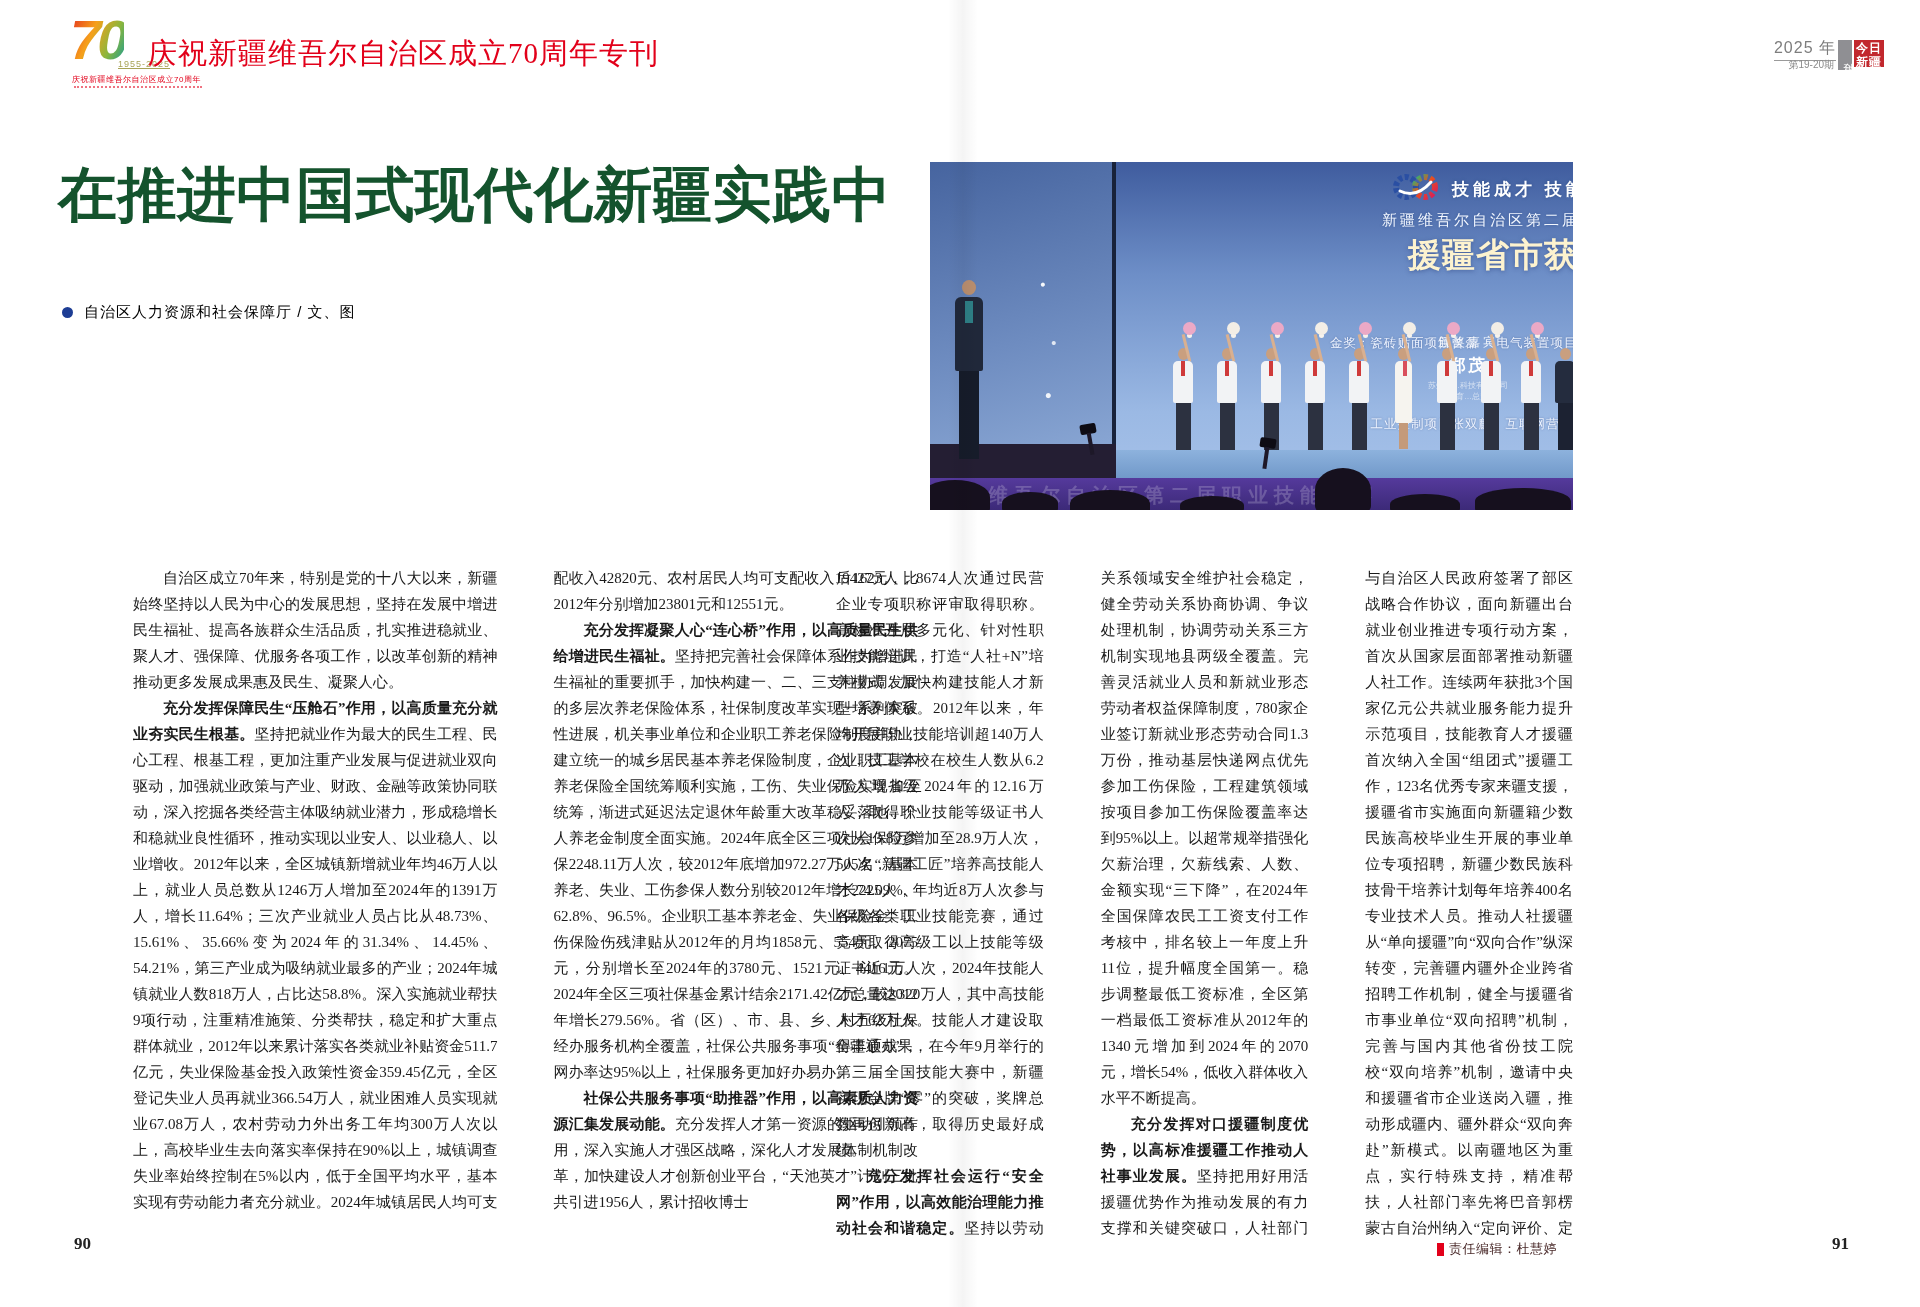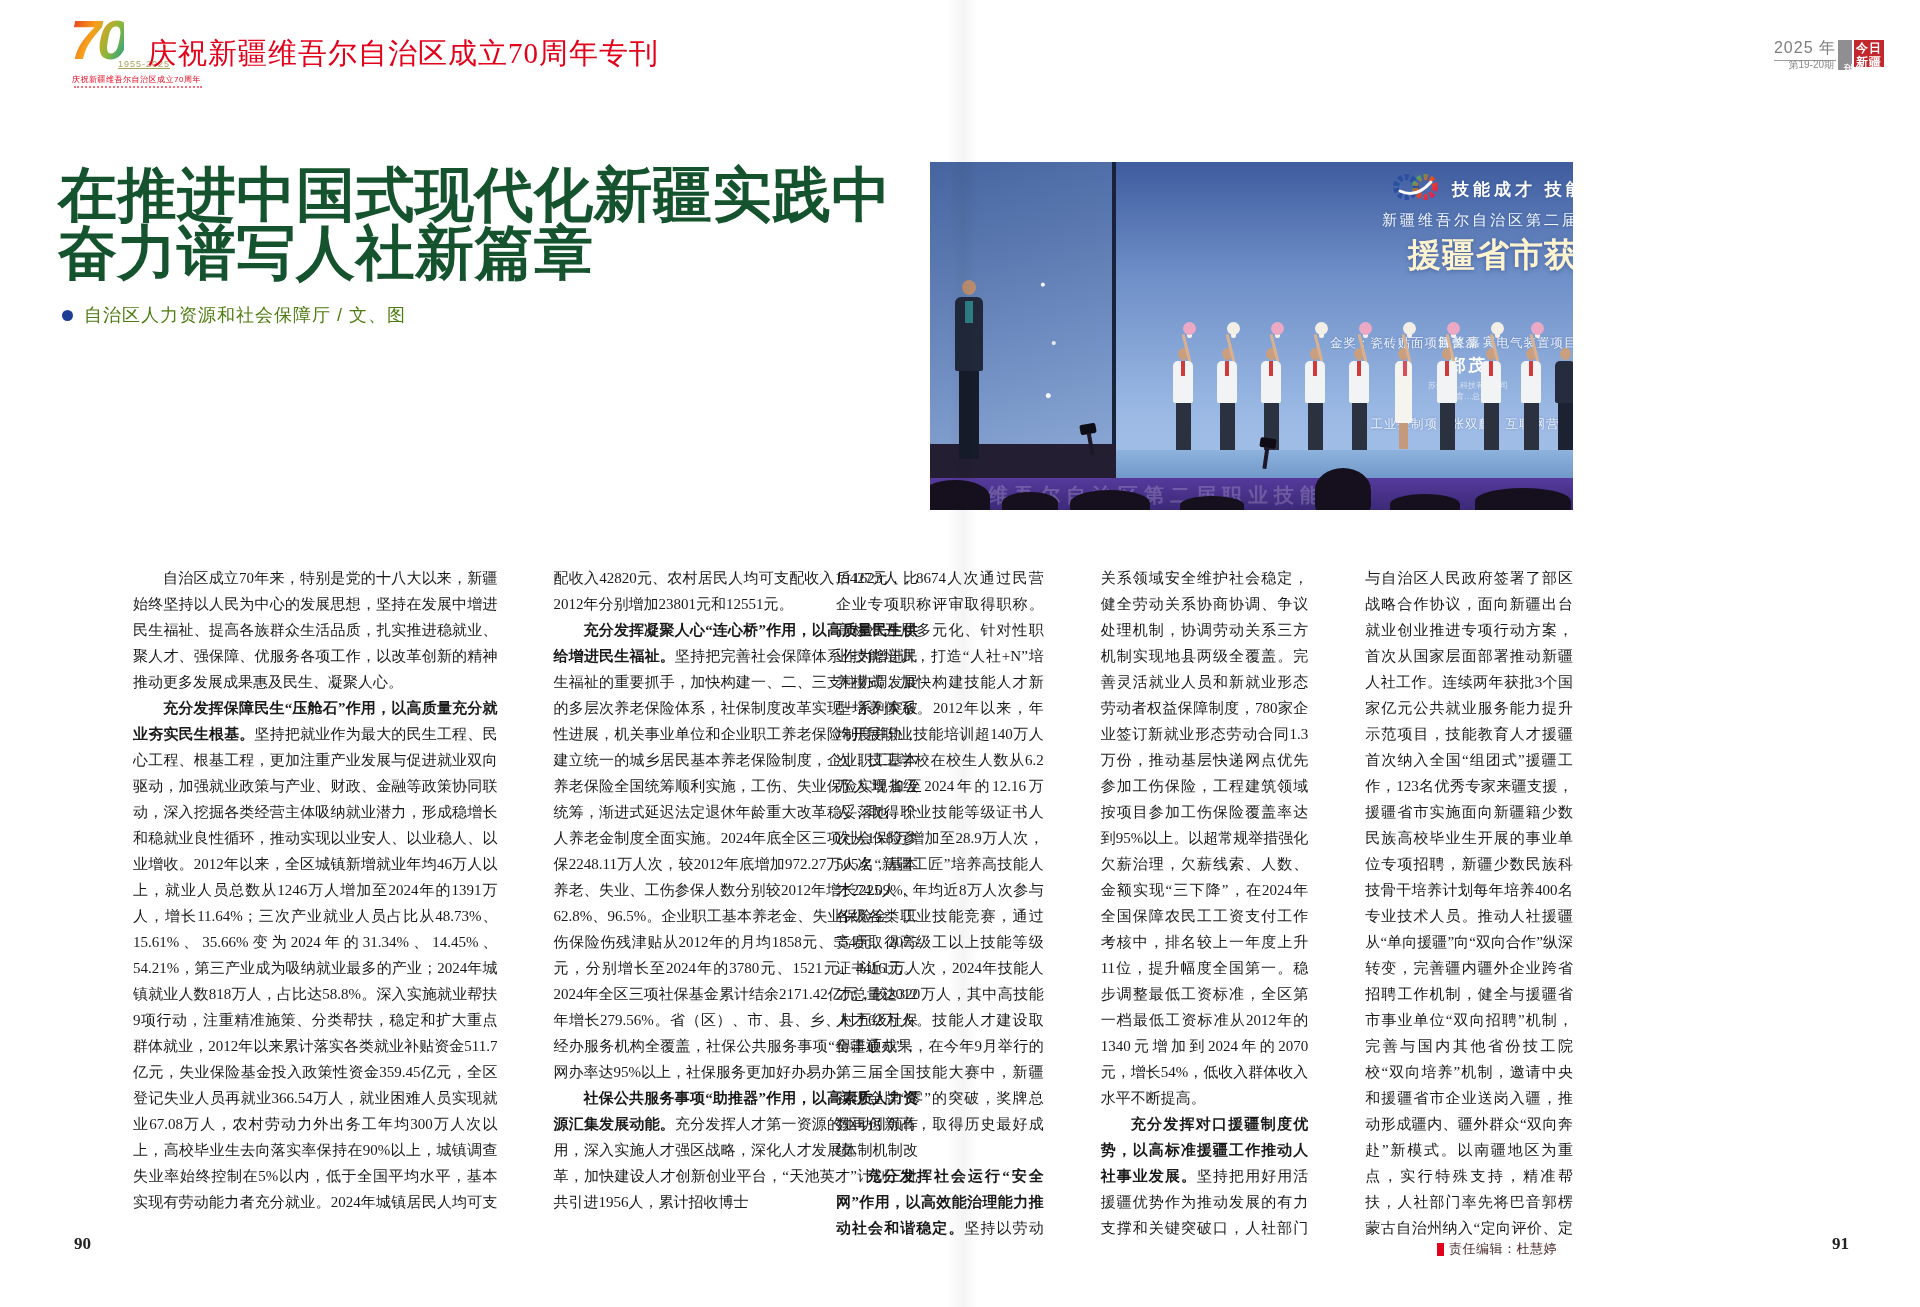--- a/index.html
+++ b/index.html
@@ -24,21 +24,21 @@
   .combined-badge { position:absolute; right:40px; top:2px; width:14px; height:30px; background:#8f8f93; color:#fff;
     font-size:9px; line-height:1.1; writing-mode:vertical-rl; text-align:center; padding-top:2px; }
   .mag-logo { position:absolute; right:8px; top:2px; width:30px; height:27px; background:#c1272d; color:#fff;
     font-size:12px; line-height:14px; font-weight:700; text-align:center; padding-top:1px; letter-spacing:1px; }
 
   
   .art-title { position:absolute; left:58px; top:166px; font-weight:900; font-size:59px; line-height:58px; color:#14532d;
     letter-spacing:.5px; white-space:nowrap; }
   .byline { position:absolute; left:62px; top:303px; display:flex; align-items:center; gap:11px; }
   .byline-dot { width:11px; height:11px; border-radius:50%; background:#1d3d94; }
-  .byline-text { font-size:18px; color:#4d7c0f; letter-spacing:1px; }
+  .byline-text { font-size:15px; color:#000000; letter-spacing:1px; }
 
   .body-cols { position:absolute; font-family:"Liberation Serif","DejaVu Serif",serif; font-size:15px; line-height:26px;
     text-align:justify; color:#191919; column-fill:auto; overflow:hidden; }
   .left-cols  { left:133px; top:565px; width:785px; height:678px; column-count:2; column-gap:56px; }
   .right-cols { left:836px; top:565px; width:737px; height:678px; column-count:3; column-gap:57px; }
   .para { text-indent:2em; }
   .para.cont { text-indent:0; }
   .lead { font-weight:700;margin-top:28px; }
 
   
@@ -121,21 +121,20 @@
 
 <div class="issue-block">
   <span class="issue-year">2025 年</span>
   <span class="issue-no">第19-20期</span>
   <span class="combined-badge">合刊</span>
   <span class="mag-logo"><span>今日</span><br><span>新疆</span></span>
 </div>
 
 <div class="art-title">
   <div>在推进中国式现代化新疆实践中</div>
-  <div>奋力谱写人社新篇章</div>
 </div>
 
 <div class="byline">
   <span class="byline-dot"></span>
   <span class="byline-text">自治区人力资源和社会保障厅 / 文、图</span>
 </div>
 
 <div class="body-cols left-cols">
   <p class="para"><span class="lead"></span><span>自治区成立70年来，特别是党的十八大以来，新疆始终坚持以人民为中心的发展思想，坚持在发展中增进民生福祉、提高各族群众生活品质，扎实推进稳就业、聚人才、强保障、优服务各项工作，以改革创新的精神推动更多发展成果惠及民生、凝聚人心。</span></p>
   <p class="para"><span class="lead">充分发挥保障民生“压舱石”作用，以高质量充分就业夯实民生根基。</span><span>坚持把就业作为最大的民生工程、民心工程、根基工程，更加注重产业发展与促进就业双向驱动，加强就业政策与产业、财政、金融等政策协同联动，深入挖掘各类经营主体吸纳就业潜力，形成稳增长和稳就业良性循环，推动实现以业安人、以业稳人、以业增收。2012年以来，全区城镇新增就业年均46万人以上，就业人员总数从1246万人增加至2024年的1391万人，增长11.64%；三次产业就业人员占比从48.73%、15.61%、35.66%变为2024年的31.34%、14.45%、54.21%，第三产业成为吸纳就业最多的产业；2024年城镇就业人数818万人，占比达58.8%。深入实施就业帮扶9项行动，注重精准施策、分类帮扶，稳定和扩大重点群体就业，2012年以来累计落实各类就业补贴资金511.7亿元，失业保险基金投入政策性资金359.45亿元，全区登记失业人员再就业366.54万人，就业困难人员实现就业67.08万人，农村劳动力外出务工年均300万人次以上，高校毕业生去向落实率保持在90%以上，城镇调查失业率始终控制在5%以内，低于全国平均水平，基本实现有劳动能力者充分就业。2024年城镇居民人均可支配收入42820元、农村居民人均可支配收入19427元，比2012年分别增加23801元和12551元。</span></p>

